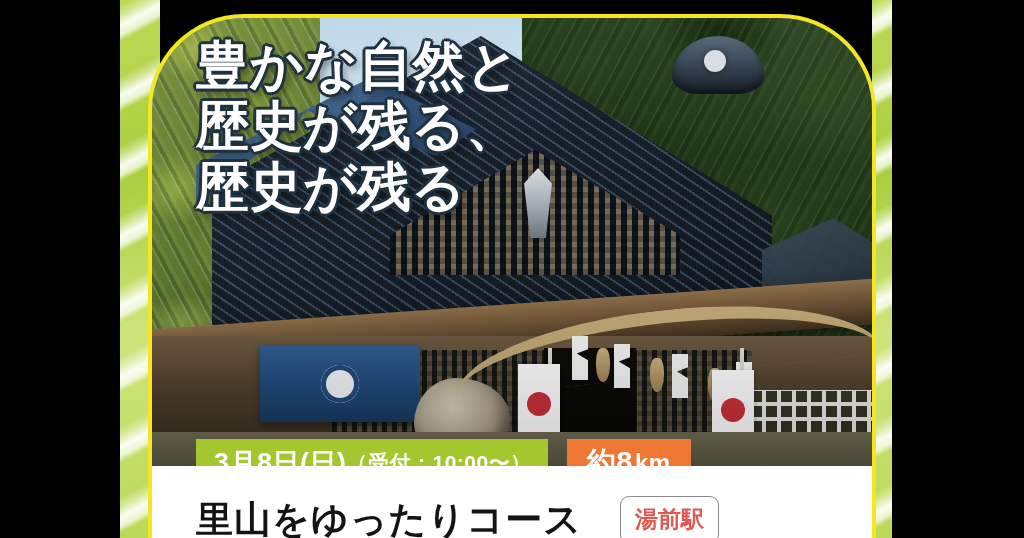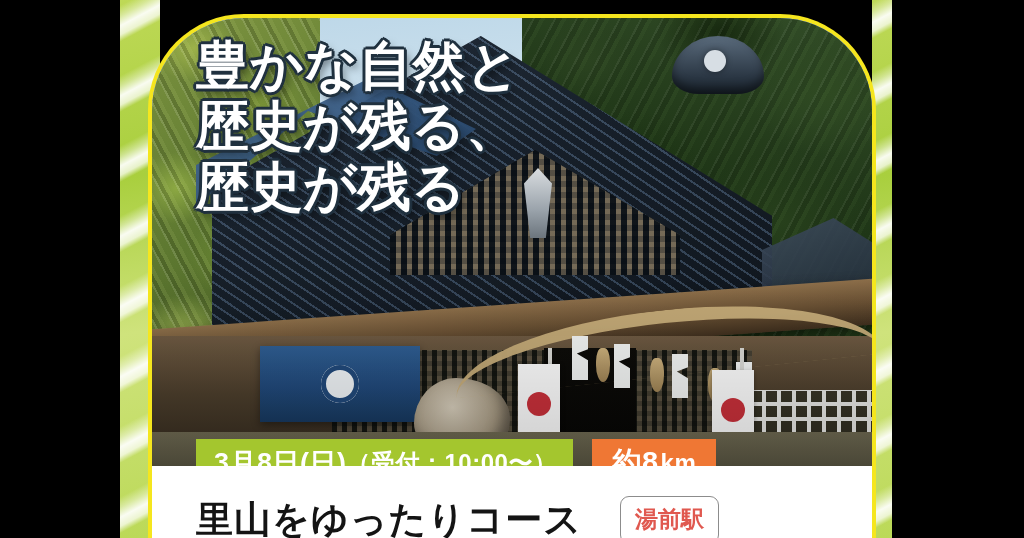--- a/index.html
+++ b/index.html
@@ -255,21 +255,21 @@
   }
   .date-bar {
     margin-left: 44px;
     background: #a4c62e;
     color: #ffffff;
     display: flex; align-items: center;
     padding: 0 16px 0 18px;
     font-size: 27px; font-weight: 700;
     letter-spacing: 0.5px; white-space: nowrap;
   }
-  .date-bar .small { font-size: 24px; }
+  .date-bar .small { font-size: 21px; }
   .km-badge {
     margin-left: 19px;
     background: #ef7734;
     color: #ffffff;
     display: flex; align-items: center;
     padding: 0 20px;
     font-size: 29px; font-weight: 700;
     letter-spacing: .5px; white-space: nowrap;
   }
   .km-badge .unit { font-size: 24px; margin-left: 2px; }

